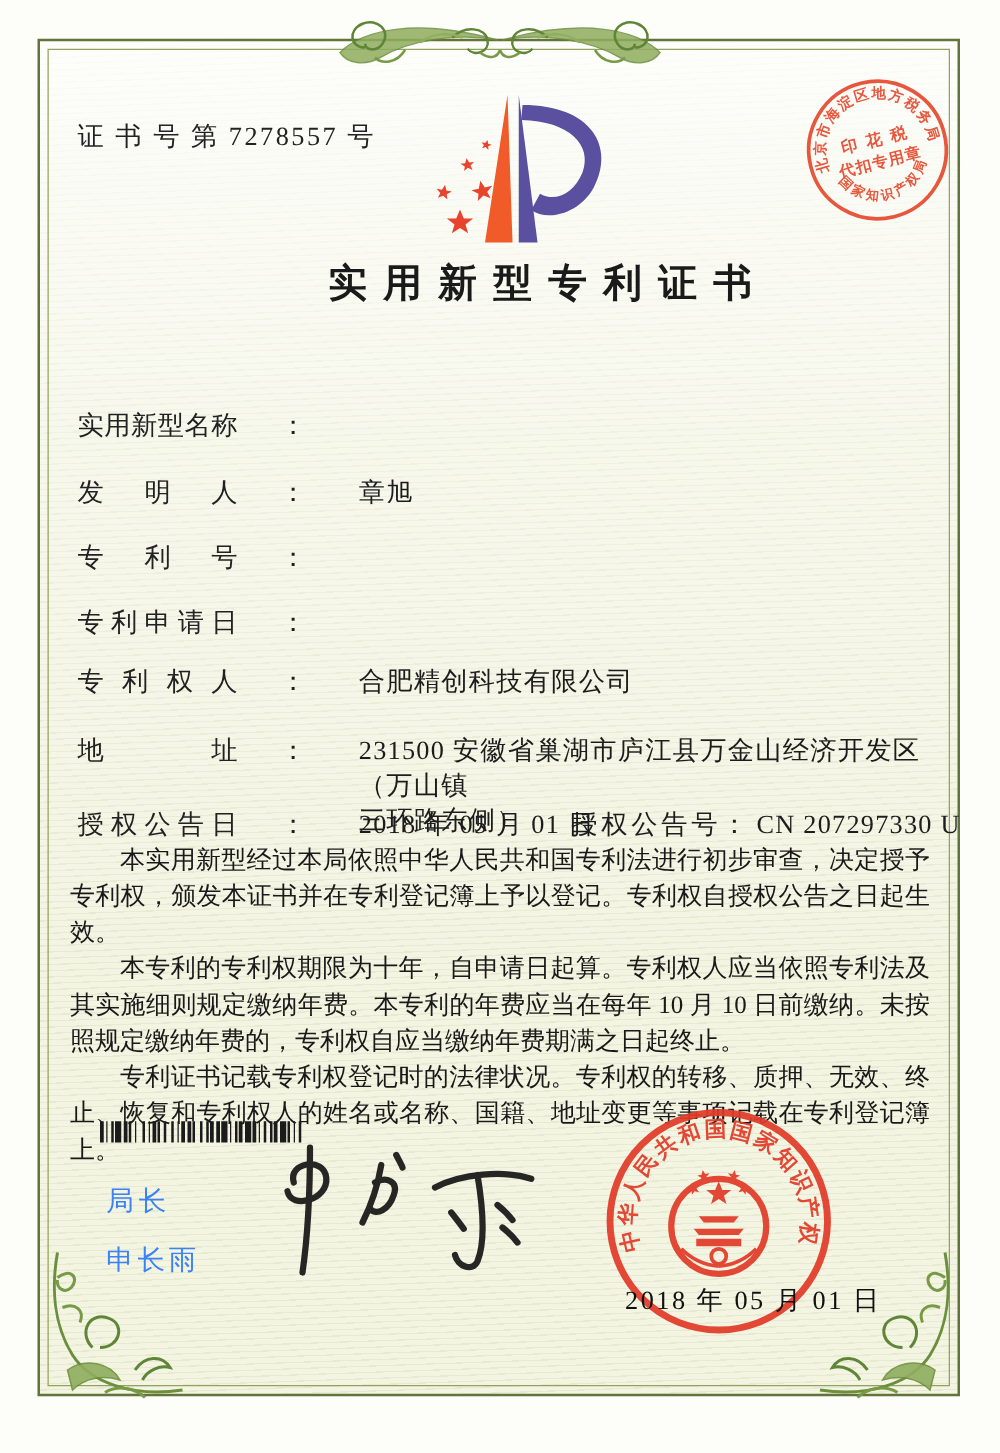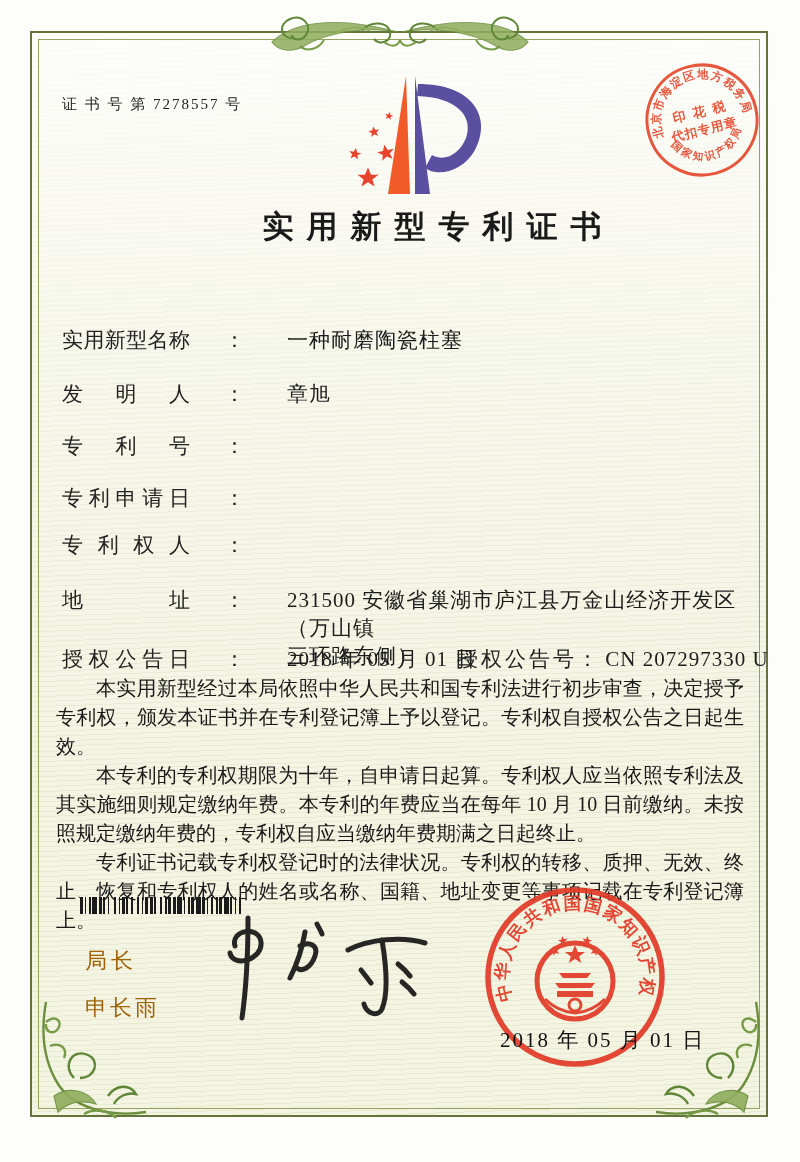--- a/index.html
+++ b/index.html
@@ -19,21 +19,21 @@
   }
   .border-outer{
     position:absolute; left:30px; top:31px; width:738px; height:1086px;
     border:2.5px solid #63743a; box-sizing:border-box;
   }
   .border-inner{
     position:absolute; left:38px; top:39px; width:722px; height:1070px;
     border:1px solid #93a35f; box-sizing:border-box;
   }
   .cert-no{
-    position:absolute; left:62px; top:95px; font-size:15px; letter-spacing:2px; color:#222;
+    position:absolute; left:62px; top:95px; font-size:21px; letter-spacing:2px; color:#222;
   }
   .logo{ position:absolute; left:322px; top:70px; }
   .tax-stamp{ position:absolute; left:640px; top:58px; transform:rotate(-14deg); opacity:.92;}
   .title{
     position:absolute; left:0; top:206px; width:800px; text-align:center;
     font-size:31px; font-weight:700; letter-spacing:13px; padding-left:13px; box-sizing:border-box;
     color:#1a1a1a;
     margin-left:32px;
   }
   .fields{ position:absolute; left:62px; top:0; width:690px; }
@@ -49,21 +49,21 @@
   .grant-no{ position:absolute; left:395px; top:0; white-space:nowrap; letter-spacing:1px;}
   .grant-no .glabel{ letter-spacing:3px; }
   .paras{
     position:absolute; left:56px; top:674px; width:688px;
     font-size:20px; line-height:29px; text-align:justify; color:#191919;
   }
   .paras p{ margin:0; text-indent:2em; }
   .barcode{ position:absolute; left:80px; top:897px; height:17px; display:flex; align-items:stretch; }
   .barcode .b{ background:#1b1b1b; }
   .barcode .s{ background:transparent; }
-  .officer{ position:absolute; left:85px; top:946px; font-size:22px; letter-spacing:4px; color:#a16207;}
+  .officer{ position:absolute; left:85px; top:946px; font-size:22px; letter-spacing:4px; color:#3b82f6;}
   .officer .name{ display:block; margin-top:17px; letter-spacing:3px;}
   .signature{ position:absolute; left:205px; top:912px; }
   .big-seal{ position:absolute; left:483px; top:885px; opacity:.93; }
   .seal-date{ position:absolute; left:500px; top:1026px; font-size:21px; letter-spacing:2px; color:#111; z-index:6;}
   .footer{ position:absolute; left:0; top:1086px; width:800px; text-align:center; font-size:17px; letter-spacing:2px; color:#222;}
   .orn-top{ position:absolute; left:266px; top:6px; }
   .orn-bl{ position:absolute; left:24px; top:998px; }
   .orn-br{ position:absolute; left:646px; top:998px; transform:scaleX(-1); }
   svg text{ font-family:"Liberation Serif","DejaVu Serif",serif; }
 </style>
@@ -144,38 +144,38 @@
     <text x="62" y="58" text-anchor="middle" font-size="13" font-weight="bold" fill="#e64a2e" letter-spacing="2">印 花 税</text>
     <text x="62" y="76" text-anchor="middle" font-size="12.5" font-weight="bold" fill="#e64a2e" letter-spacing="1">代扣专用章</text>
   </svg>
 
   <div class="title">实用新型专利证书</div>
 
   <div class="fields">
     <div class="frow row-0">
       <span class="flabel">实用新型名称</span>
         <span class="colon">：</span>
-      <span class="fvalue">一种耐磨陶瓷柱塞</span>
     </div>
     <div class="frow row-1">
       <span class="flabel">发明人</span>
         <span class="colon">：</span>
       <span class="fvalue">章旭</span>
     </div>
     <div class="frow row-2">
       <span class="flabel">专利号</span>
         <span class="colon">：</span>
     </div>
     <div class="frow row-3">
       <span class="flabel">专利申请日</span>
         <span class="colon">：</span>
     </div>
     <div class="frow row-4">
       <span class="flabel">专利权人</span>
         <span class="colon">：</span>
+      <span class="fvalue">合肥精创科技有限公司</span>
     </div>
     <div class="frow row-5">
       <span class="flabel">地址</span>
         <span class="colon">：</span>
       <span class="fvalue">231500 安徽省巢湖市庐江县万金山经济开发区（万山镇
 三环路东侧）</span>
     </div>
     <div class="frow row-6">
       <span class="flabel">授权公告日</span>
         <span class="colon">：</span>

